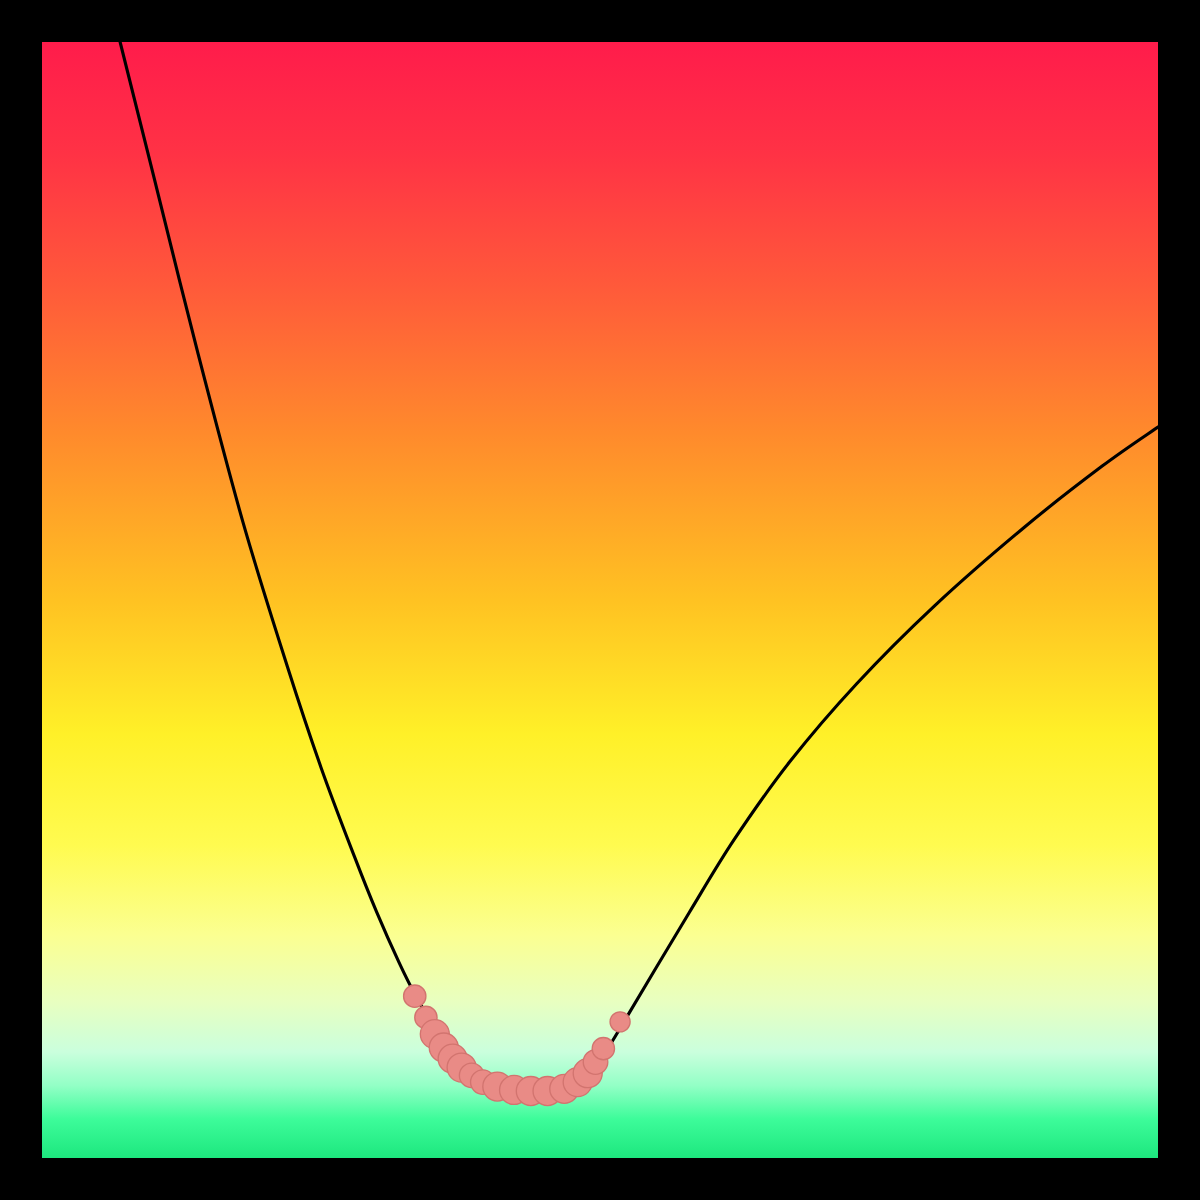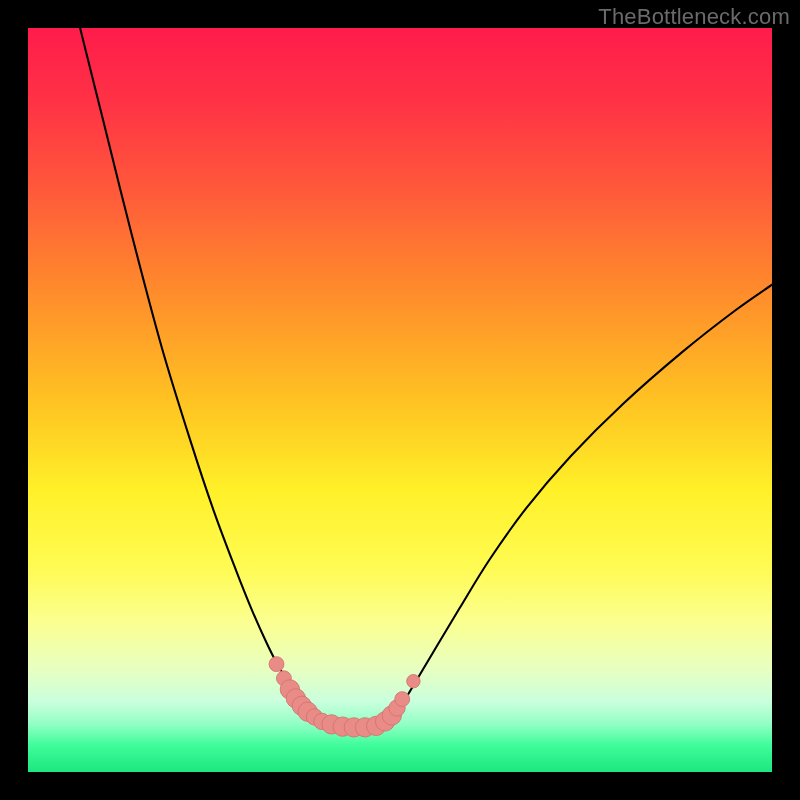--- a/index.html
+++ b/index.html
@@ -33,21 +33,20 @@
     letter-spacing: 0.2px;
     font-weight: 500;
     user-select: none;
   }
   svg { display: block; }
 </style>
 </head>
 <body>
 
 <div class="frame">
-  <div class="watermark">TheBottleneck.com</div>
 
   <div class="plot">
     <svg id="chart-svg" viewBox="0 0 100 100" preserveAspectRatio="none" width="744" height="744">
       <defs>
         <linearGradient id="bg-grad" x1="0" y1="0" x2="0" y2="1">
             <stop offset="0%" stop-color="#ff1c4b"></stop>
             <stop offset="10%" stop-color="#ff3245"></stop>
             <stop offset="22%" stop-color="#ff5a3a"></stop>
             <stop offset="35%" stop-color="#ff8a2c"></stop>
             <stop offset="50%" stop-color="#ffc222"></stop>

